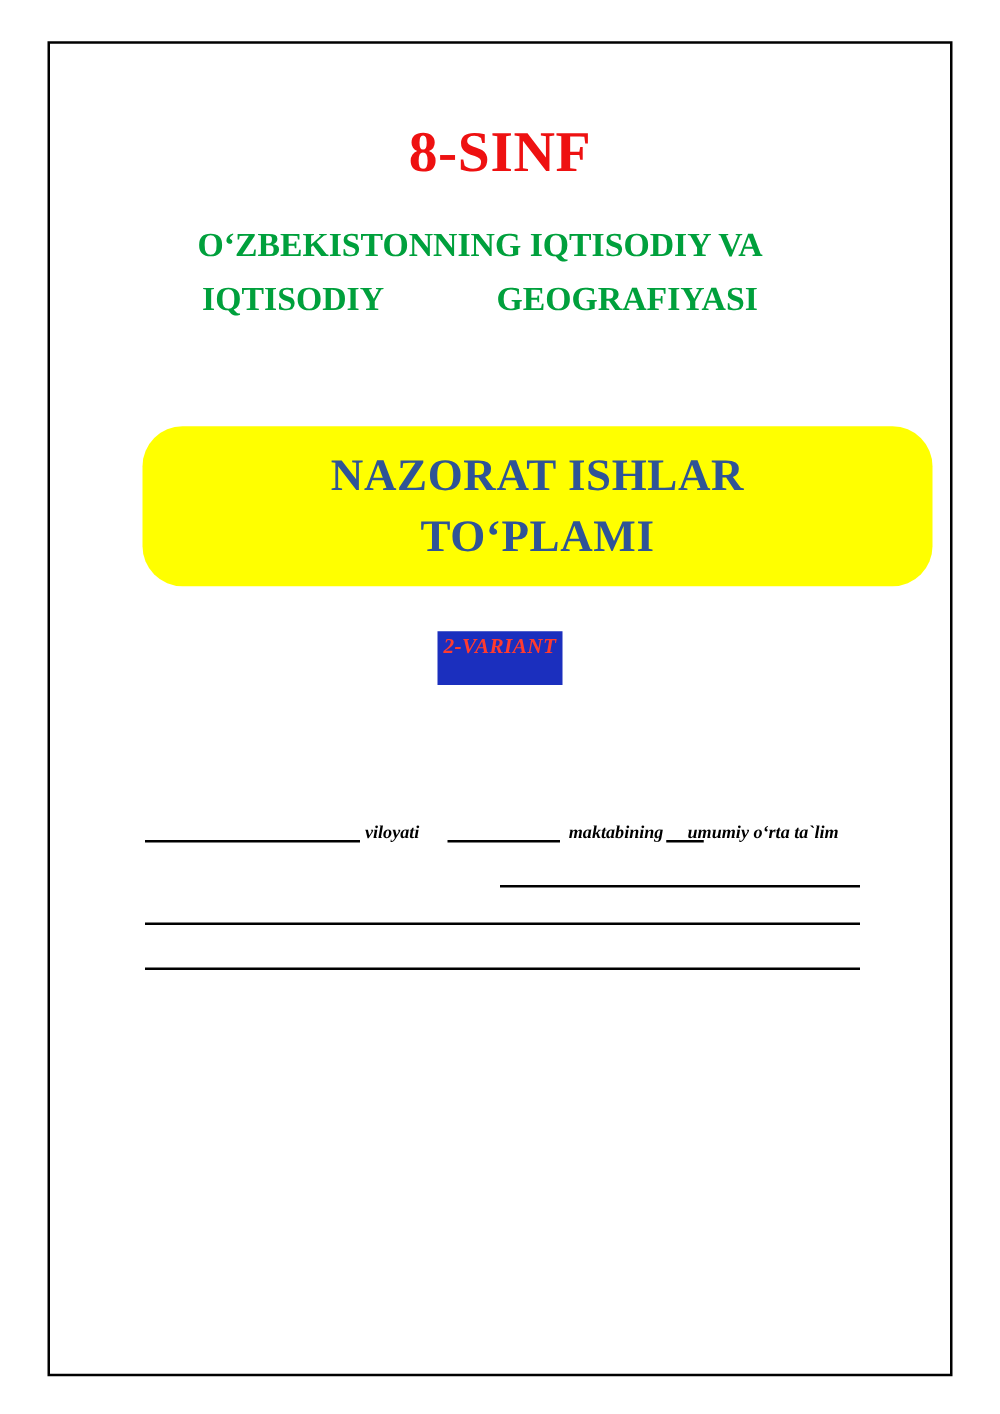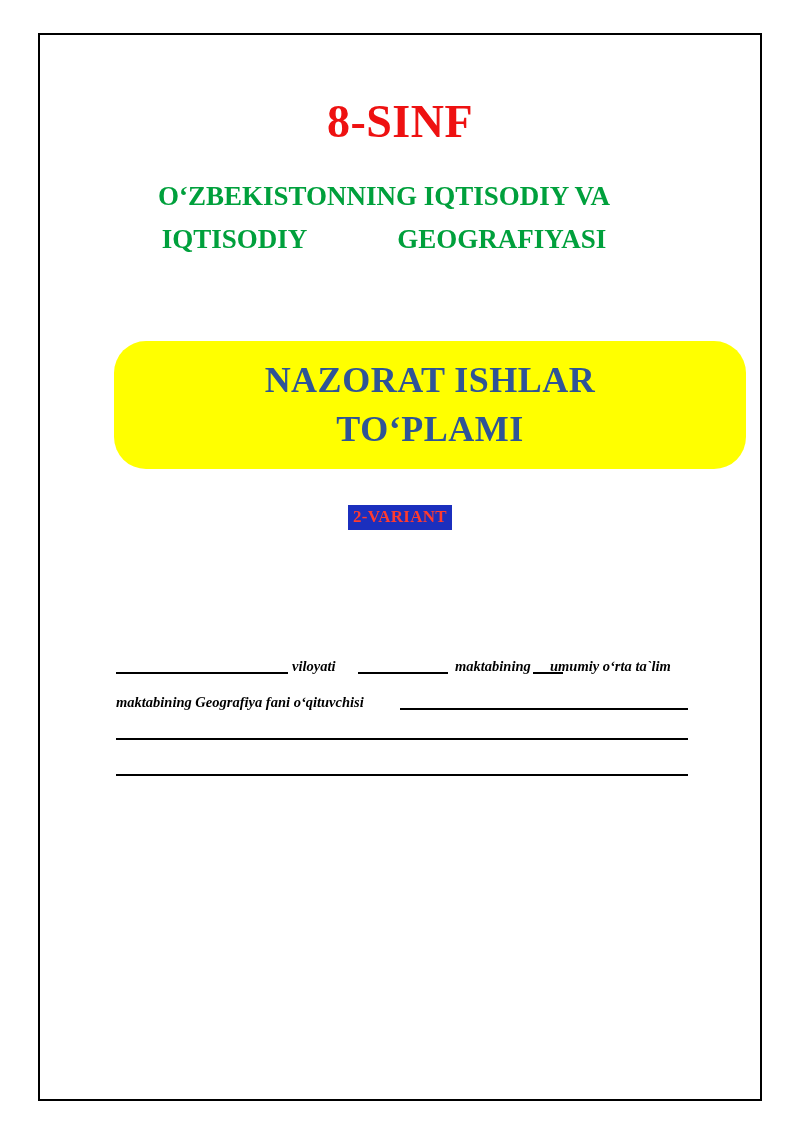--- a/index.html
+++ b/index.html
@@ -88,22 +88,23 @@
     top: 472px;
     width: 100%;
     text-align: center;
   }
   .variant {
     display: inline-block;
     background: #1b2fbe;
     color: #ff3b2f;
     font-size: 17px;
     font-weight: bold;
-    padding: 2px 5px 3px 5px;
+    padding: 2px 5px 21px 5px;
     letter-spacing: 0.3px;
+    font-style: italic;
   }
   .fill-section {
     position: absolute;
     left: 0;
     top: 625px;
     width: 100%;
   }
   .fill-row {
     position: relative;
     height: 28px;
@@ -163,21 +164,20 @@
       <div class="fill-row">
         <span class="rule" style="left:78px; top:14px; width:172px;"></span>
         <span class="lbl" style="left:254px; top:0;">viloyati</span>
         <span class="rule" style="left:320px; top:14px; width:90px;"></span>
         <span class="lbl" style="left:417px; top:0;">maktabining</span>
         <span class="rule" style="left:495px; top:14px; width:30px;"></span>
         <span class="lbl" style="left:512px; top:0;">umumiy o‘rta ta`lim</span>
       </div>
 
       <div class="fill-row" style="height:30px;">
-        <span class="lbl" style="left:78px; top:8px;">maktabining Geografiya fani o‘qituvchisi</span>
         <span class="rule" style="left:362px; top:22px; width:288px;"></span>
       </div>
 
       <div style="position:relative; height:60px;">
         <span class="long-rule" style="top:22px;"></span>
         <span class="long-rule" style="top:58px;"></span>
       </div>
 
     </div>
 

